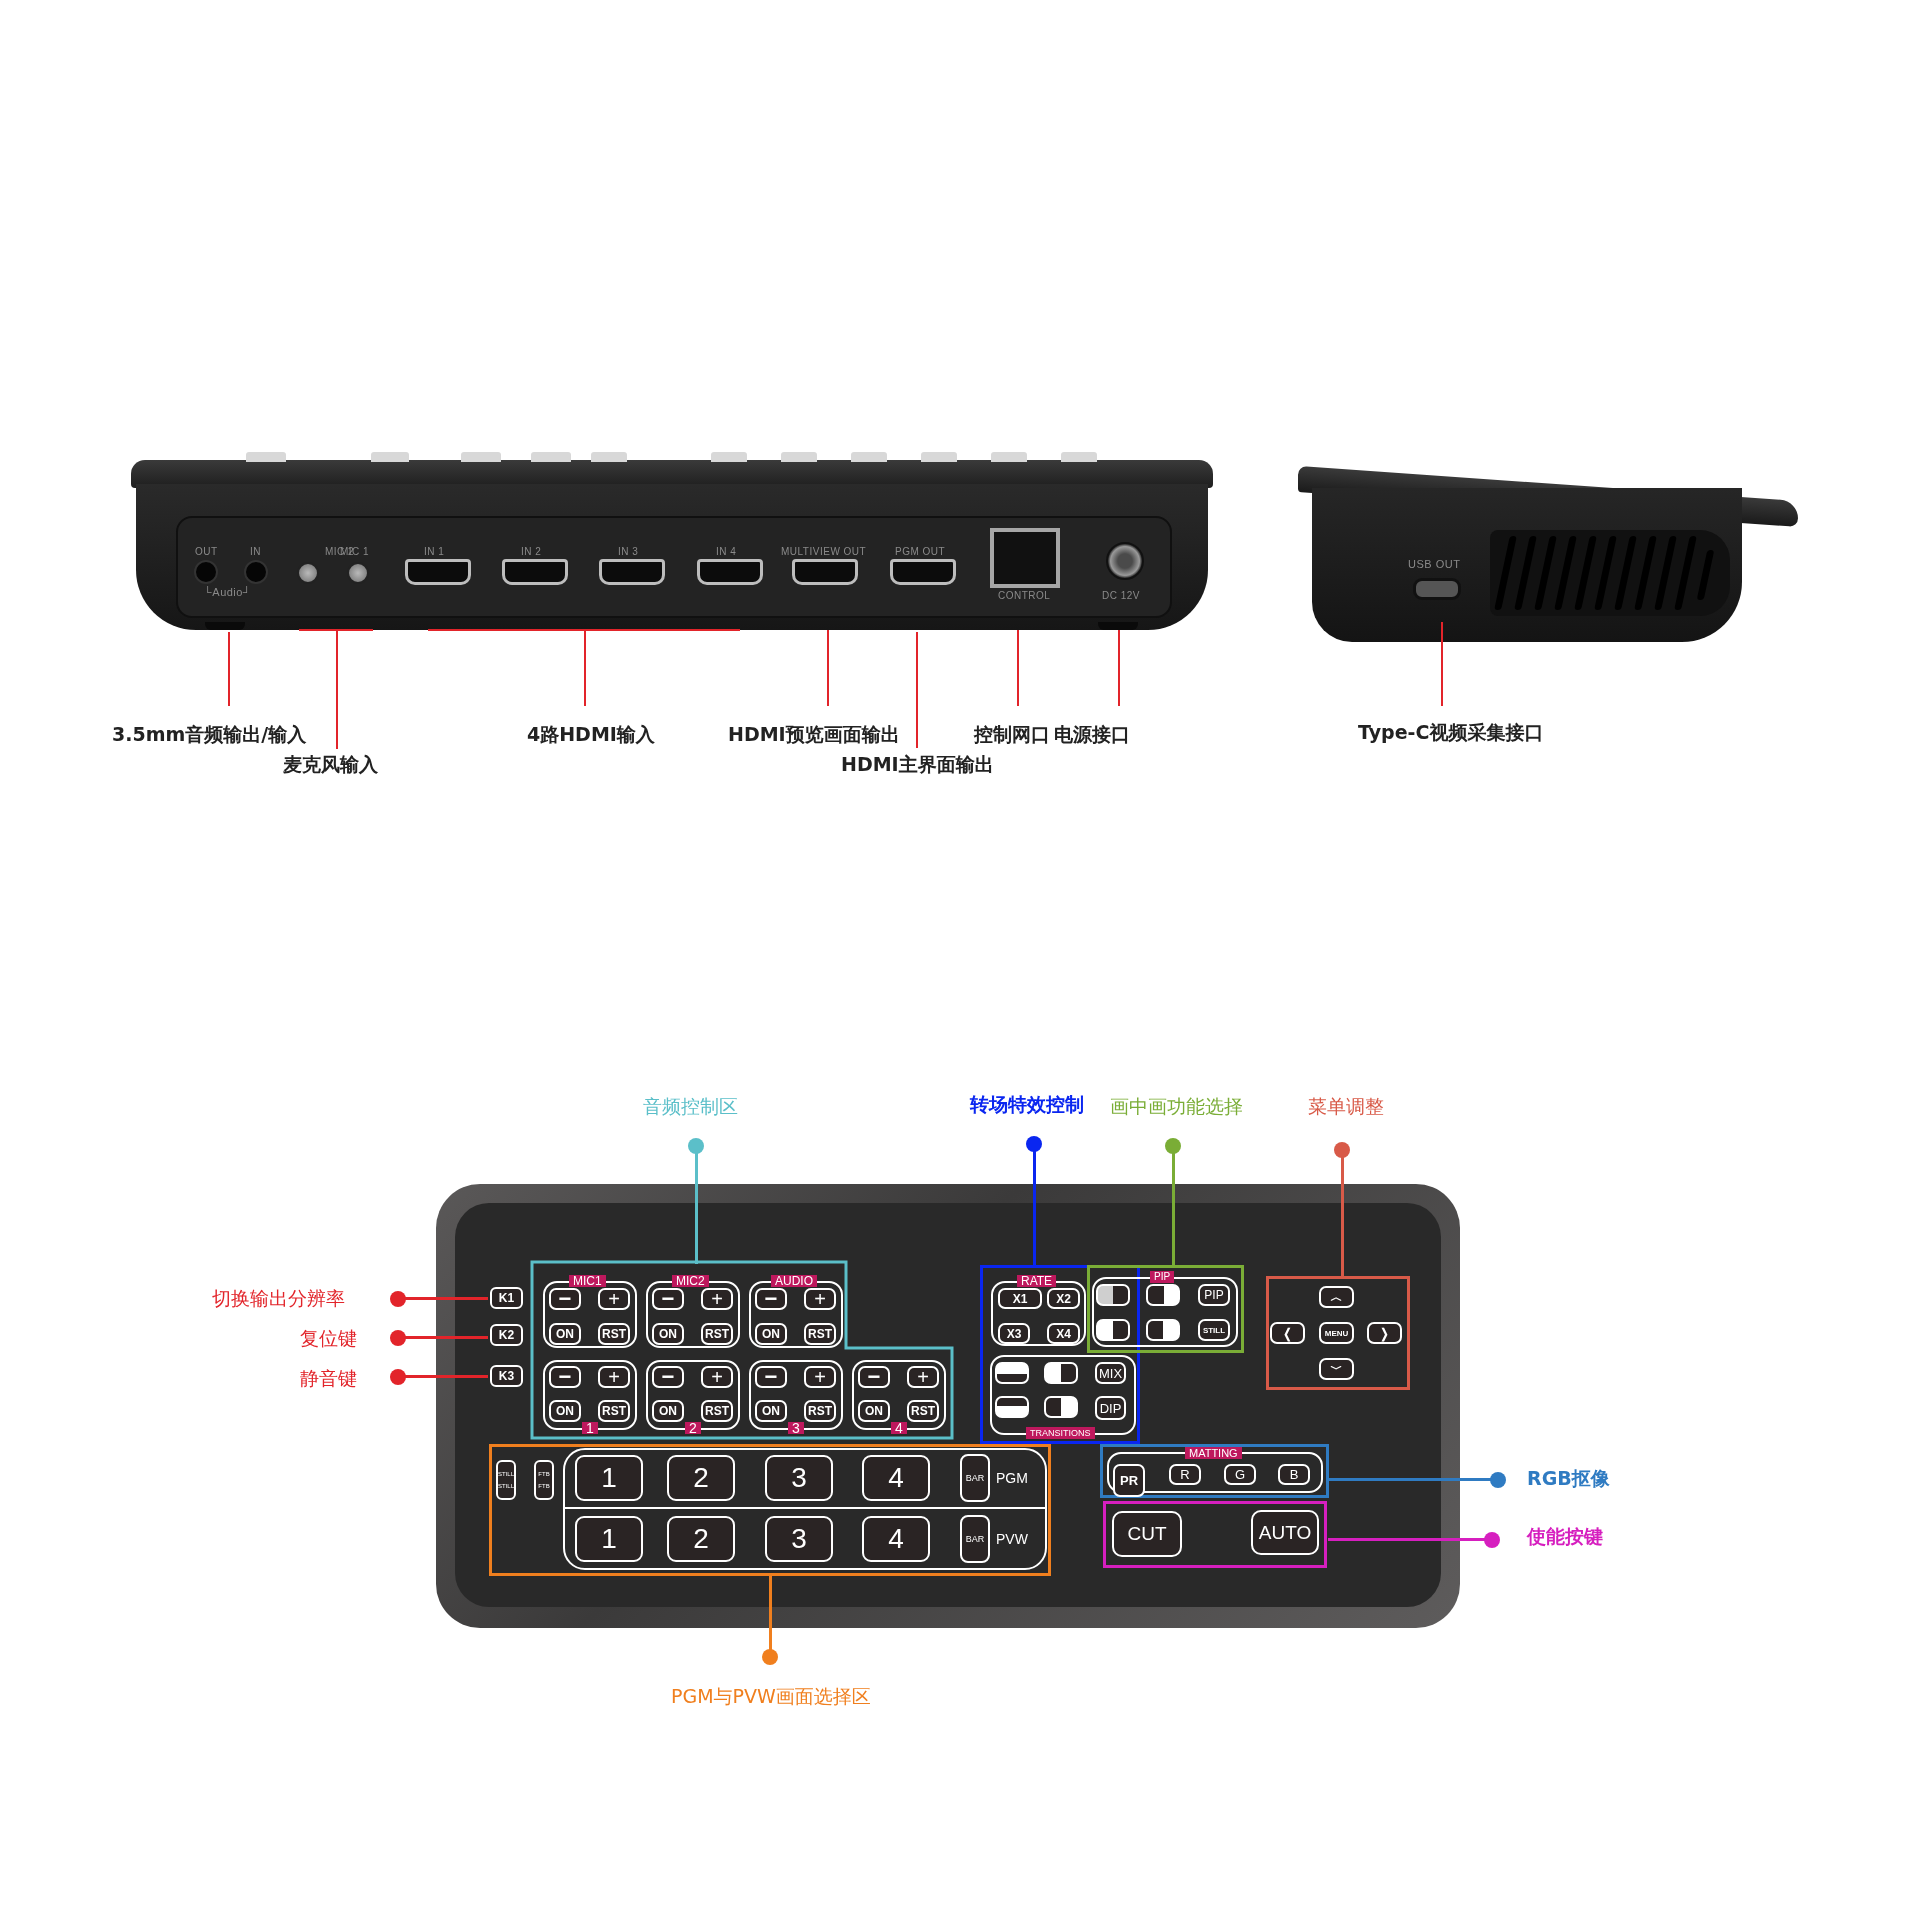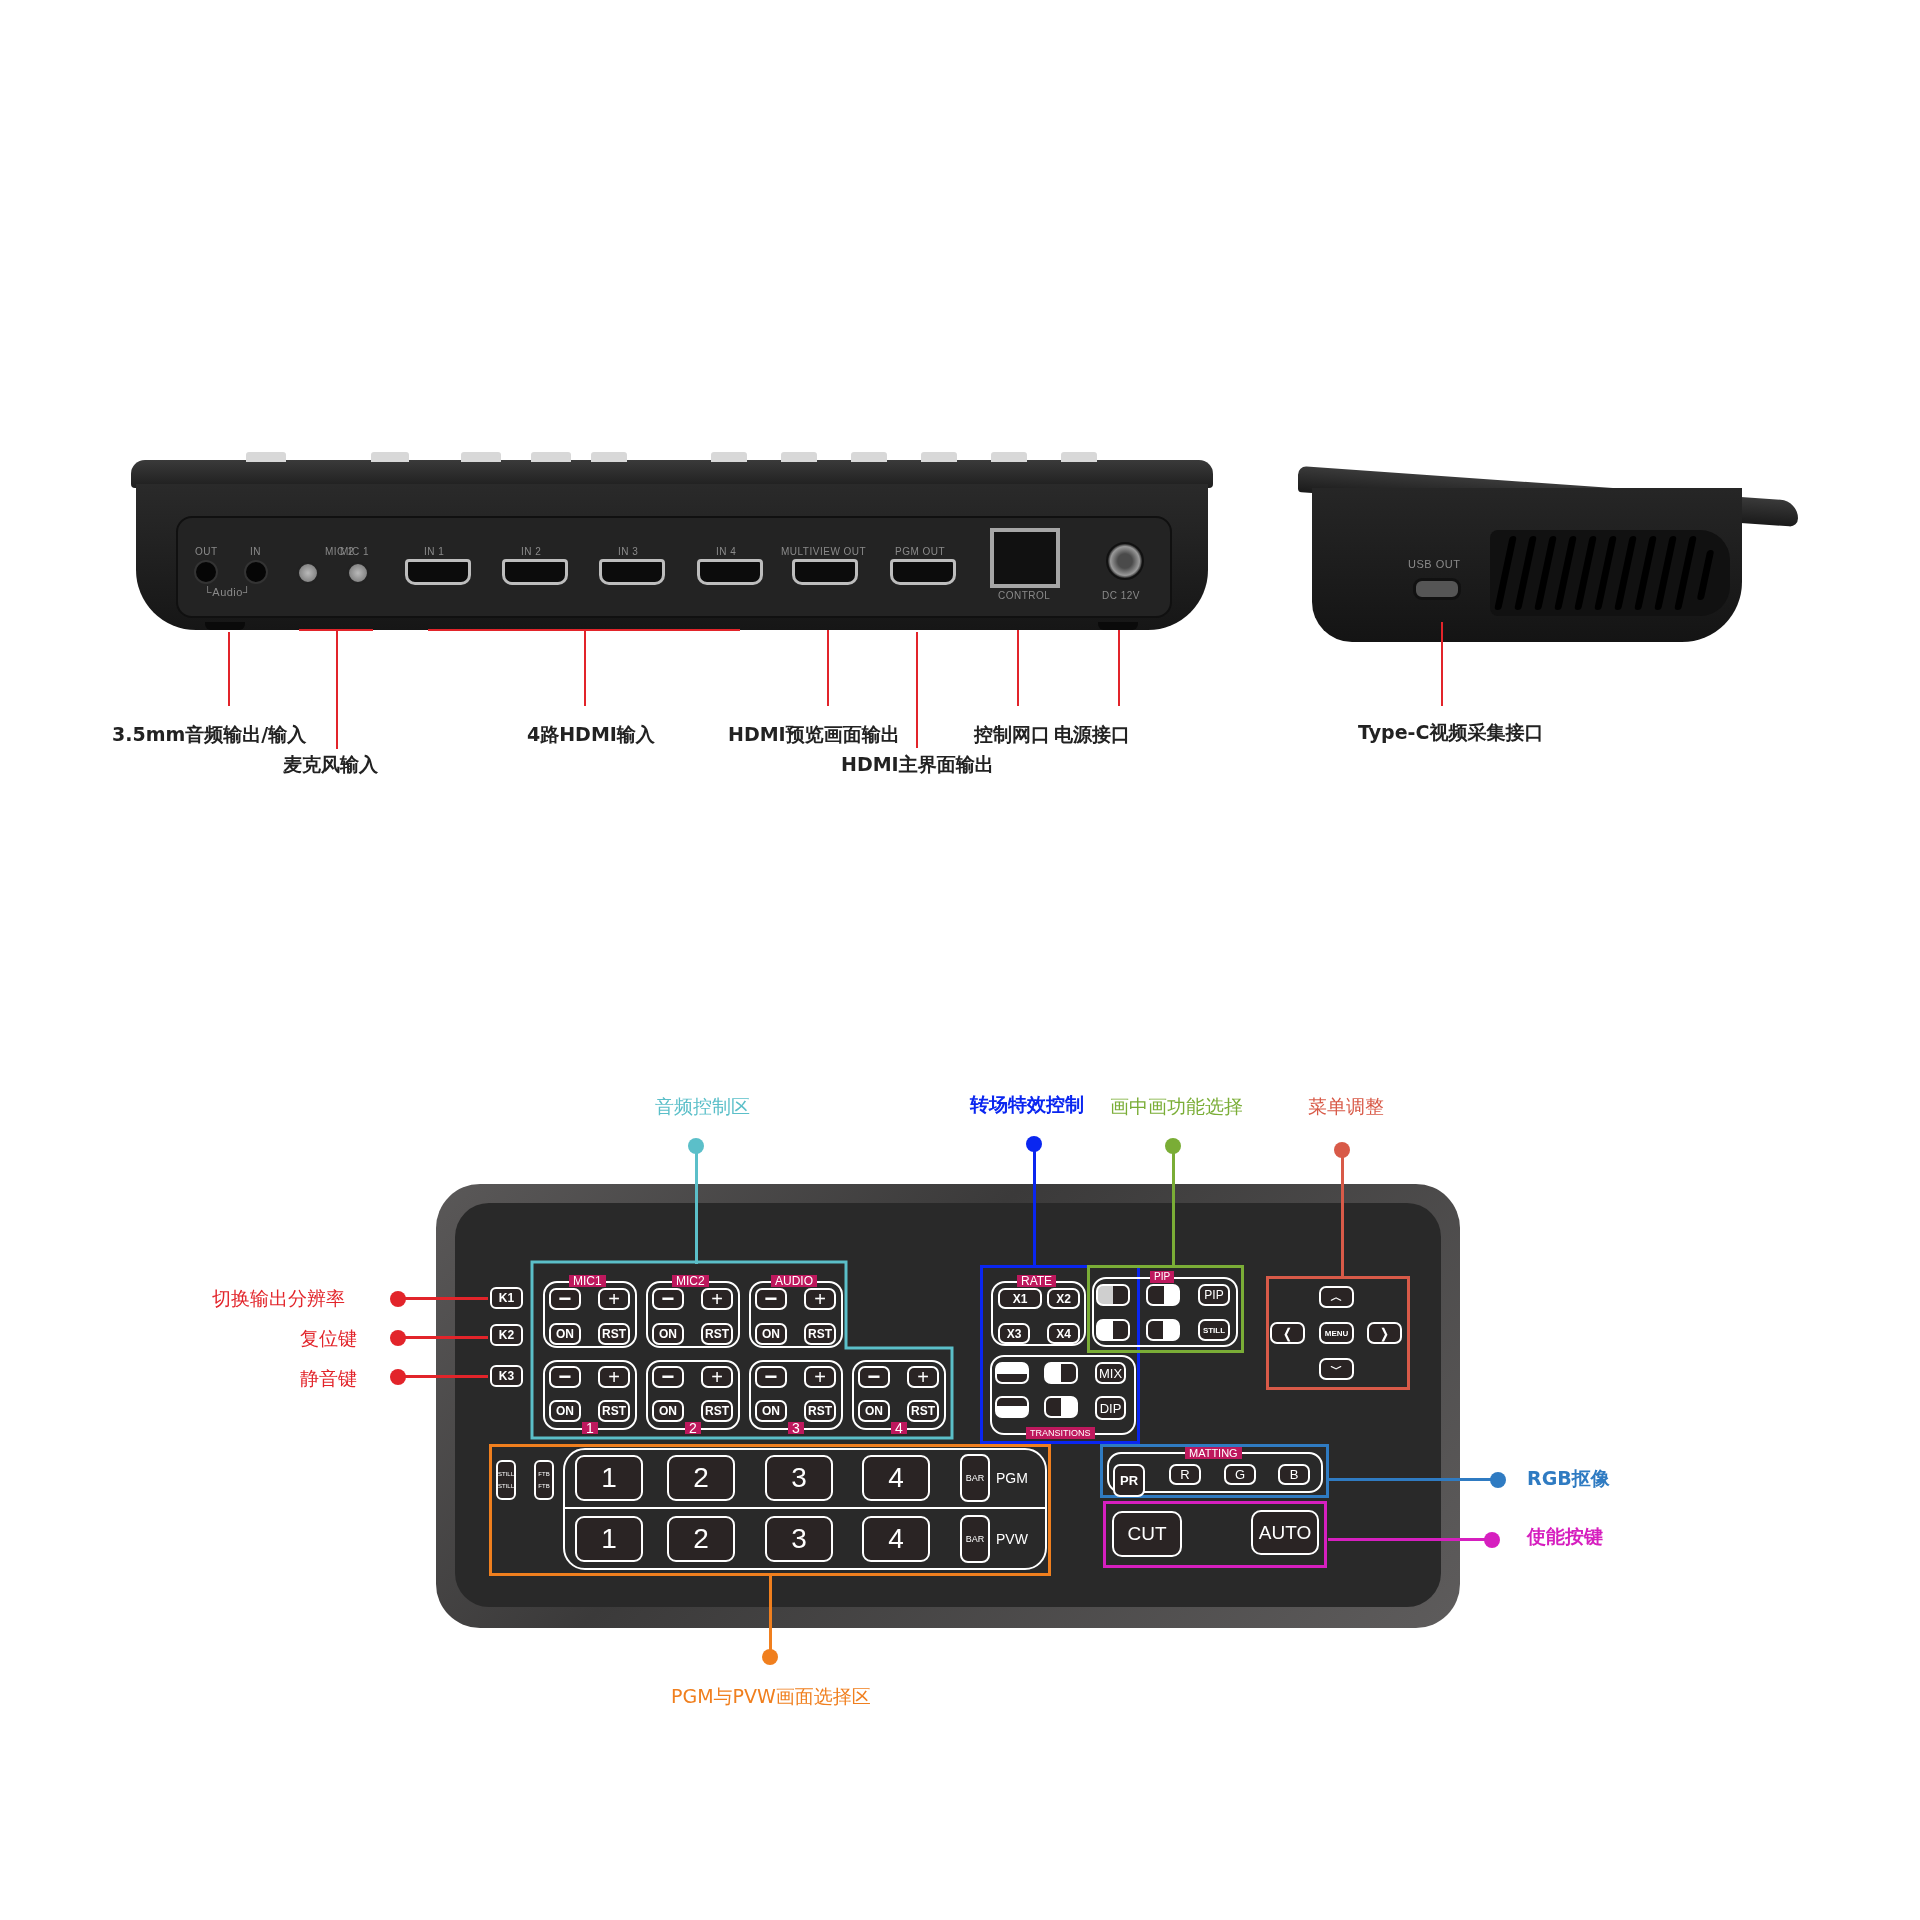--- a/index.html
+++ b/index.html
@@ -121,21 +121,21 @@
   <div class="vent" style="left:172px;"></div>
   <div class="vent" style="left:192px;"></div>
   <div class="vent" style="left:212px;top:20px;height:50px;"></div>
 </div>
 <div class="abs redline" style="left:1441px;top:622px;width:2px;height:84px;"></div>
 <div class="abs top-label" style="left:1358px;top:720px;">Type-C视频采集接口</div>
 
 <div class="abs panel-outer"></div>
 <div class="abs panel-inner"></div>
 
-<div class="callout" style="left:643px;top:1094px;color:#5bbfc9;margin-left:12px;">音频控制区</div>
+<div class="callout" style="left:643px;top:1094px;color:#5bbfc9;">音频控制区</div>
 <div class="dot" style="left:688px;top:1138px;background:#5bbfc9;"></div>
 <div class="line" style="left:695px;top:1150px;width:3px;height:114px;background:#5bbfc9;"></div>
 
 <div class="callout" style="left:970px;top:1092px;color:#0a26f0;font-weight:bold;">转场特效控制</div>
 <div class="dot" style="left:1026px;top:1136px;background:#0a26f0;"></div>
 <div class="line" style="left:1033px;top:1148px;width:3px;height:118px;background:#0a26f0;"></div>
 
 <div class="callout" style="left:1110px;top:1094px;color:#7aad36;">画中画功能选择</div>
 <div class="dot" style="left:1165px;top:1138px;background:#7aad36;"></div>
 <div class="line" style="left:1172px;top:1150px;width:3px;height:116px;background:#7aad36;"></div>

